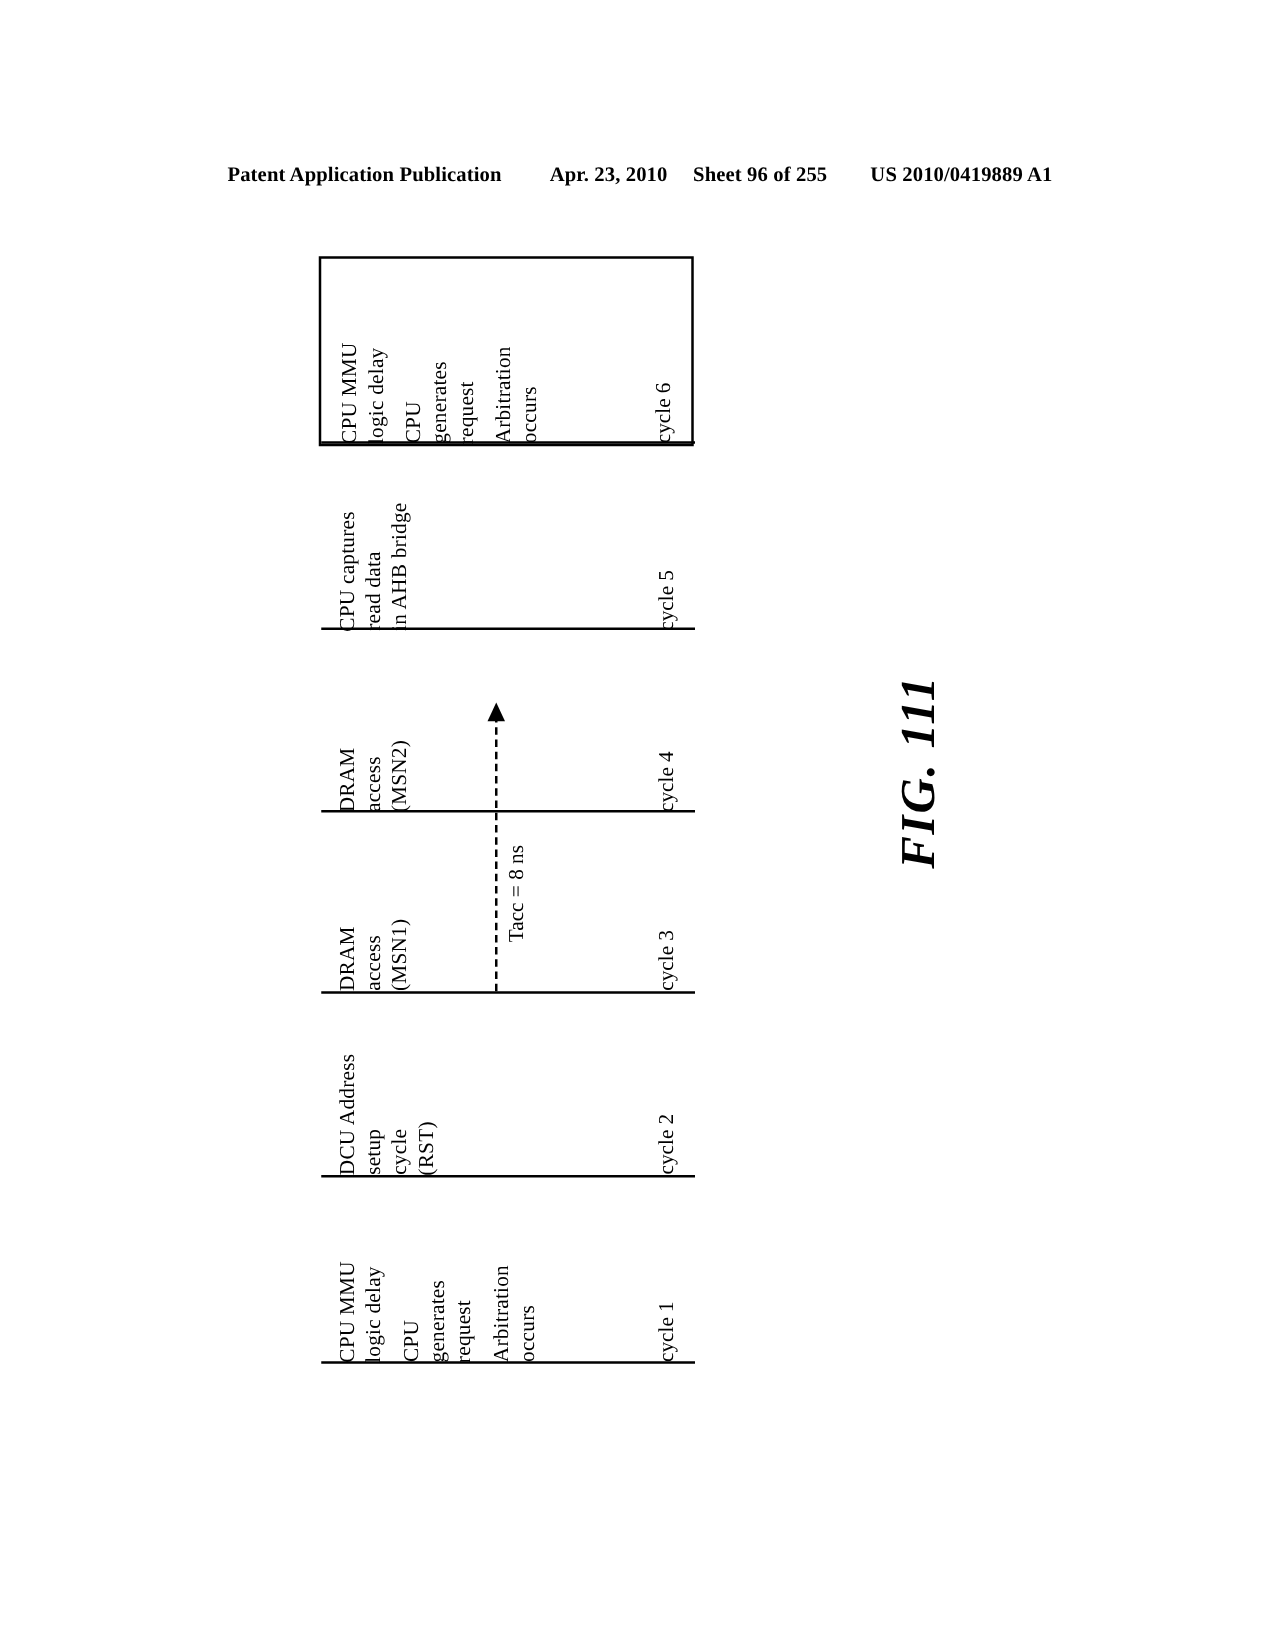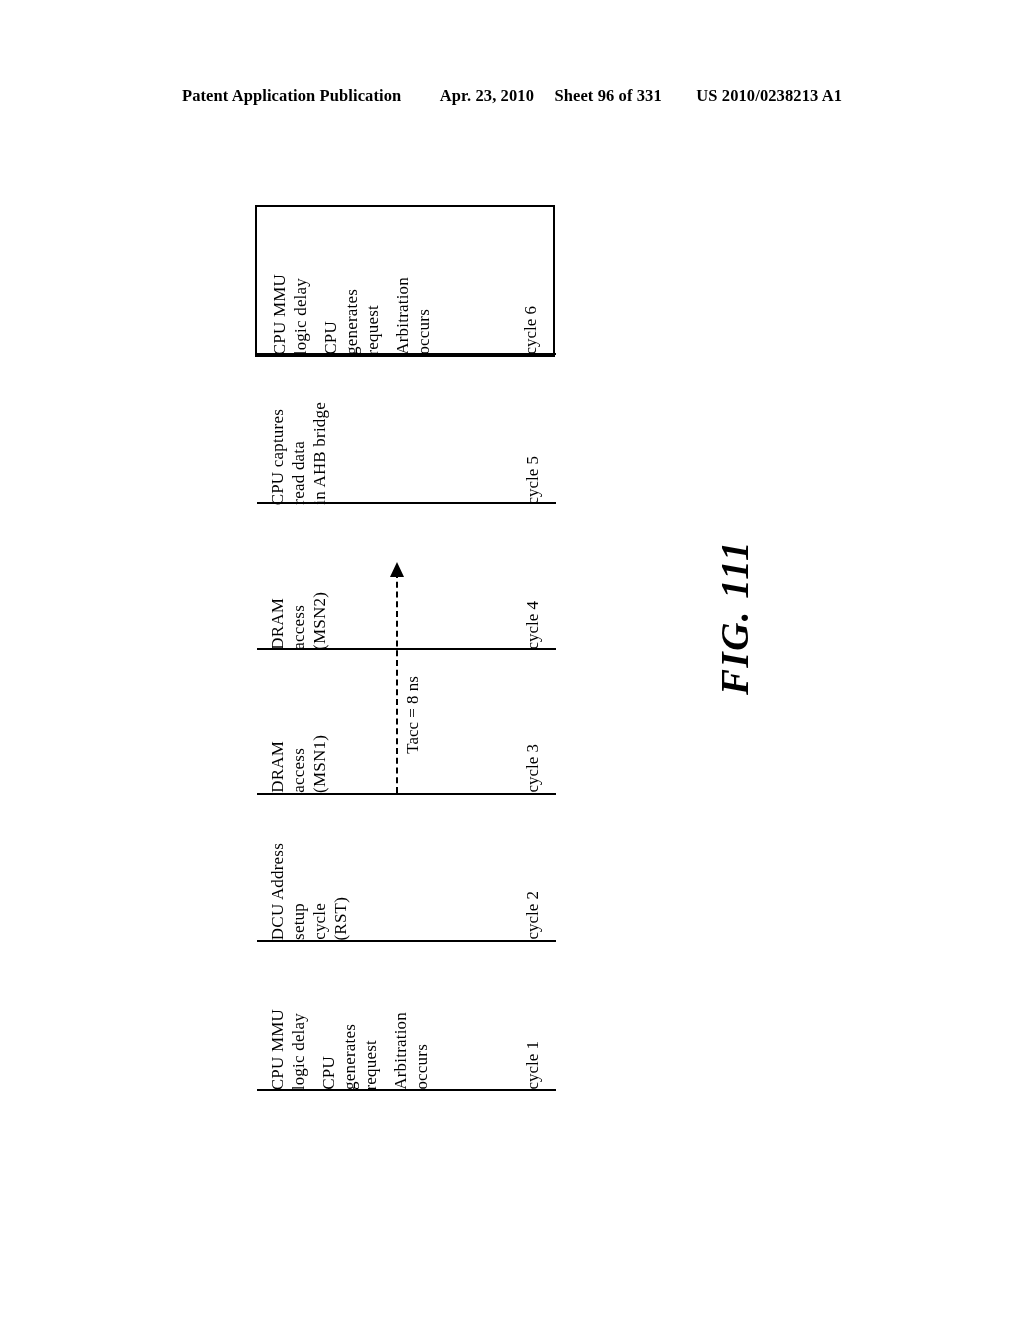--- a/index.html
+++ b/index.html
@@ -22,21 +22,21 @@
     top: 86px;
     left: 0;
     width: 1024px;
     text-align: center;
     font-family: "Liberation Serif", "DejaVu Serif", serif;
     font-weight: bold;
     font-size: 16.5px;
     letter-spacing: 0.1px;
     white-space: nowrap;
   }
-  .page-header .hdr-seg { display: inline-block; }
+  .page-header .hdr-seg { display: inline-block; margin-top: 44px; }
   .gap-lg { display: inline-block; width: 30px; }
   .gap-md { display: inline-block; width: 12px; }
   .gap-sm { display: inline-block; width: 26px; }
 
   
   .figure-canvas {
     position: absolute;
     left: 0;
     top: 0;
     width: 1024px;
@@ -169,23 +169,23 @@
   }
 </style>
 </head>
 <body>
 
 <div class="page-header">
   <span class="hdr-seg">Patent Application Publication</span>
   <span class="gap-lg"></span>
   <span class="hdr-seg">Apr. 23, 2010</span>
   <span class="gap-md"></span>
-  <span class="hdr-seg">Sheet 96 of 331</span>
+  <span class="hdr-seg">Sheet 96 of 255</span>
   <span class="gap-sm"></span>
-  <span class="hdr-seg">US 2010/0238213 A1</span>
+  <span class="hdr-seg">US 2010/0419889 A1</span>
 </div>
 
 <div class="figure-canvas">
 
   <div class="timeline" id="timeline">
       <div class="divider" style="top: 148px;"></div>
       <div class="divider" style="top: 297px;"></div>
       <div class="divider" style="top: 443px;"></div>
       <div class="divider" style="top: 588px;"></div>
       <div class="divider" style="top: 735px;"></div>

